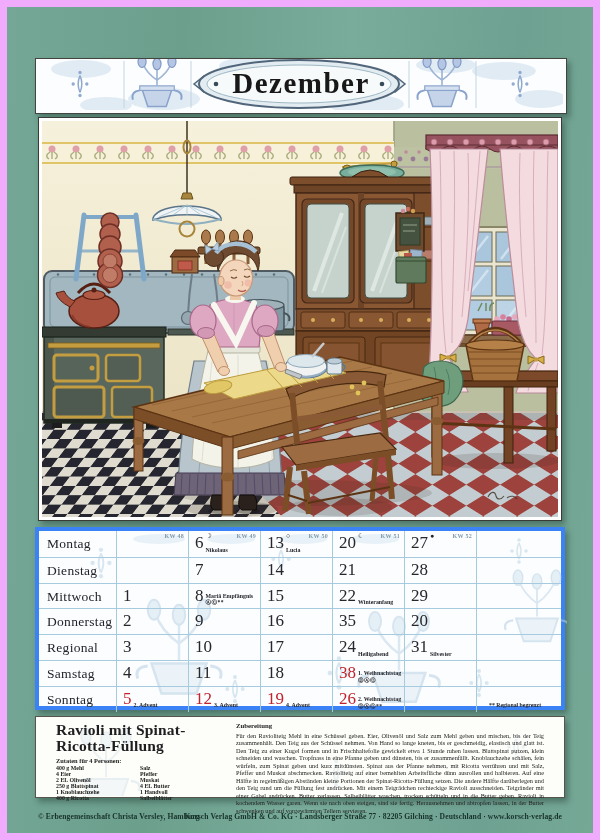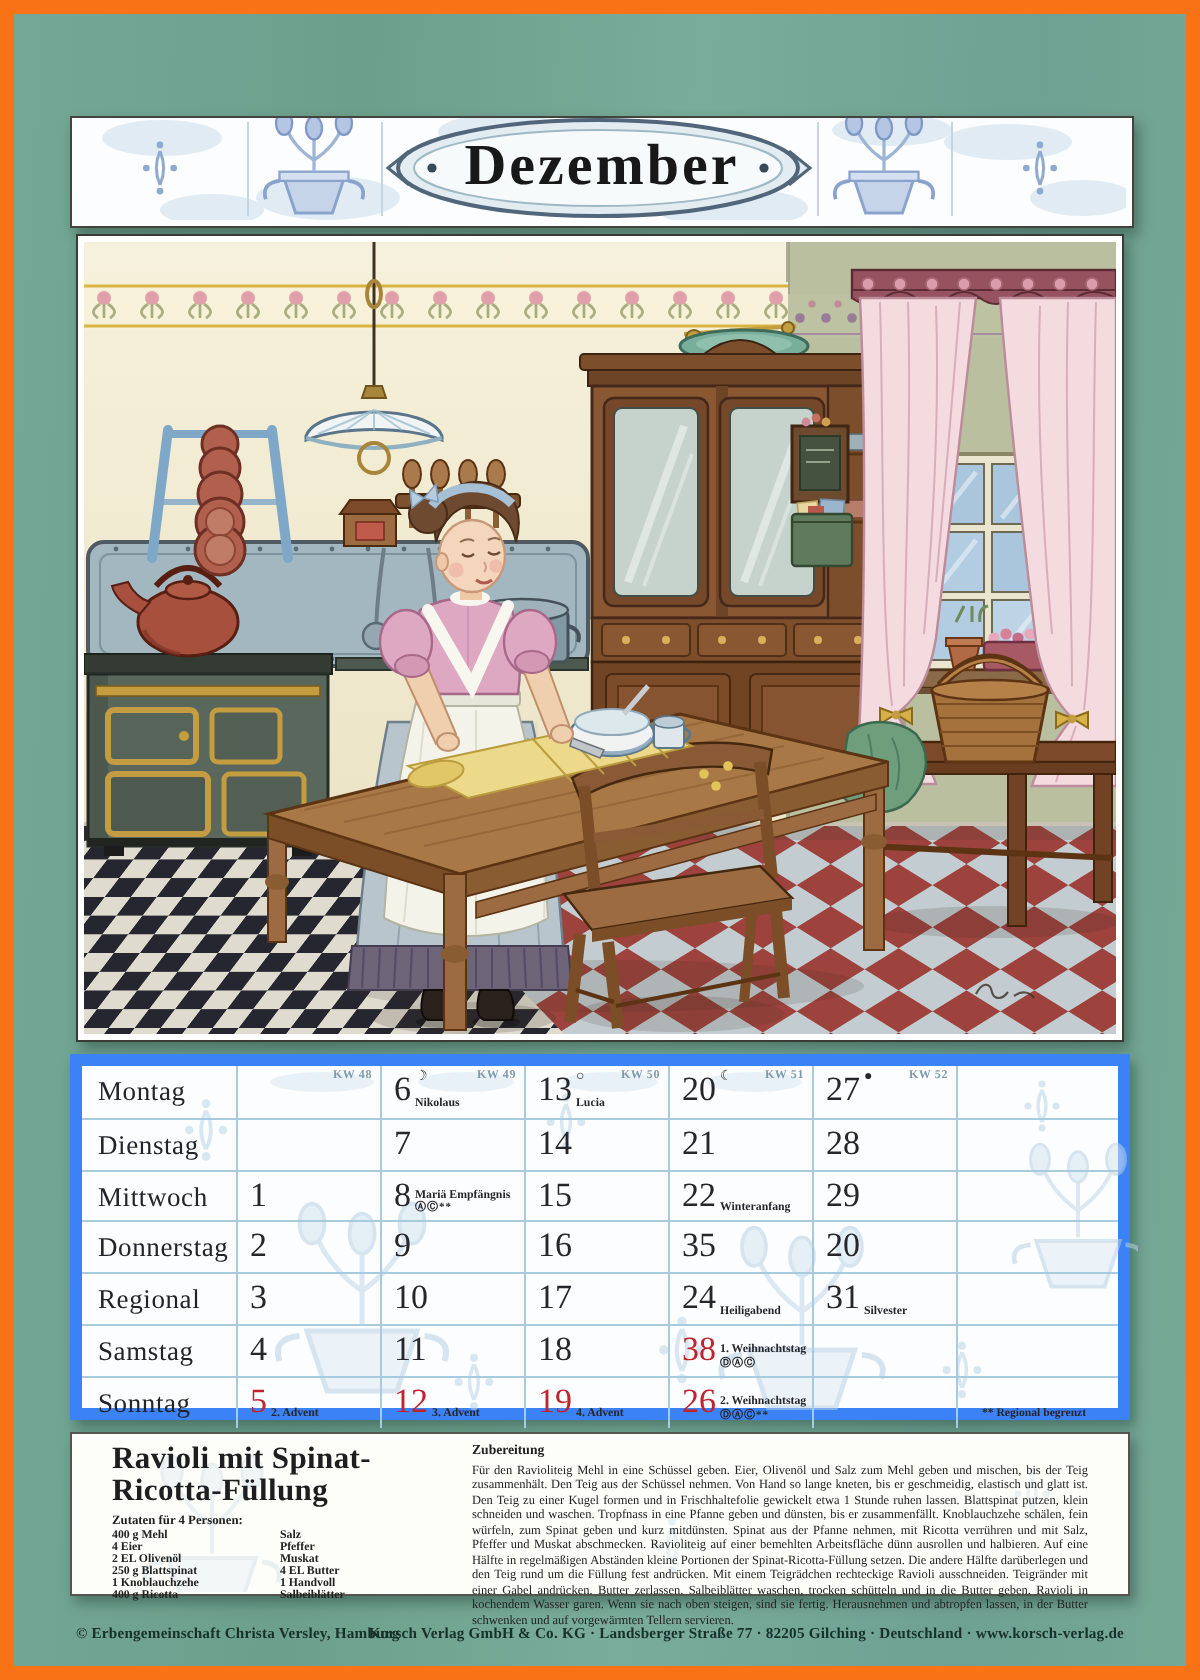--- a/index.html
+++ b/index.html
@@ -1,29 +1,29 @@
 <!DOCTYPE html>
 <html><head>
 <meta charset="utf-8">
 <style>
   html,body{margin:0;padding:0;background:#888;}
-  .page{position:relative;width:600px;height:840px;background:#f97316;font-family:"Liberation Serif",serif;overflow:hidden;}
+  .page{position:relative;width:600px;height:840px;background:#f0abfc;font-family:"Liberation Serif",serif;overflow:hidden;}
   .teal{position:absolute;left:7px;top:7px;right:7px;bottom:7px;
         background:linear-gradient(93deg,#74a796,#6d9f8d 28%,#79ac9a 55%,#6fa192 82%,#76a896);}
   .box{position:absolute;box-shadow:2.5px 3.5px 6px rgba(15,40,32,.38);}
   
   #header{left:35px;top:58px;width:530px;height:54px;background:#fbfdfe;border:1.5px solid #44443f;}
   #header svg{position:absolute;left:0;top:0;}
   .plaque-text{position:absolute;left:0;right:0;top:8px;text-align:center;font-size:29px;font-weight:600;
                letter-spacing:1.5px;color:#181818;}
   
   #art{left:38px;top:117px;width:524px;height:404px;background:#fff;border:1.5px solid #3a3a36;box-sizing:border-box;padding:3px;}
   #art svg{display:block;}
   
-  #cal{left:35px;top:527px;width:530px;height:183px;background:#fbfdff;border:6px solid #3b82f6;box-sizing:border-box;}
+  #cal{left:35px;top:527px;width:530px;height:183px;background:#fbfdff;border:4px solid #3b82f6;box-sizing:border-box;}
   #cal .wm{position:absolute;left:0;top:0;z-index:0;pointer-events:none;}
   .grid{position:relative;z-index:1;display:grid;grid-template-columns:77px 72px 72px 72px 72px 72px auto;
         grid-auto-rows:25.8px;width:100%;height:100%;}
   .grid>div{border-left:1px solid #a6cbdf;border-top:1px solid #a6cbdf;min-width:0;}
   .grid>div:nth-child(7n+1){border-left:none;}
   .grid>div:nth-child(-n+7){border-top:none;}
   .wd{font-size:13.5px;color:#23232a;padding:5px 0 0 8px;letter-spacing:.3px;}
   .cell{position:relative;display:flex;align-items:flex-start;padding:2px 0 0 6px;box-sizing:border-box;}
   .day{font-size:17px;line-height:19px;color:#26262b;}
   .hol .day{color:#c2222b;}

